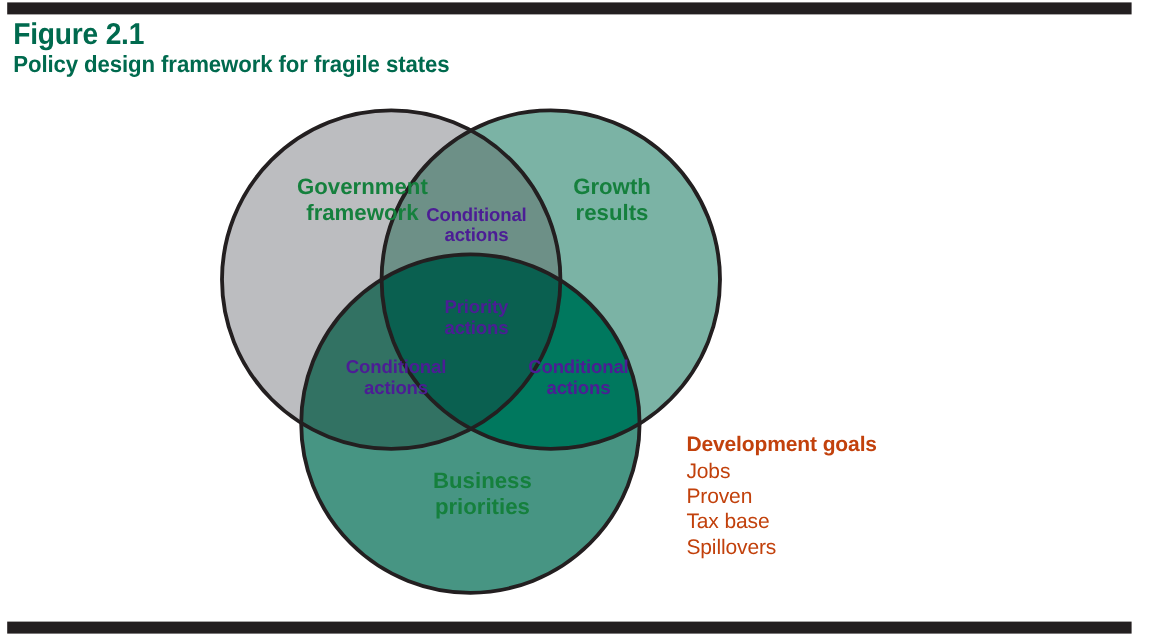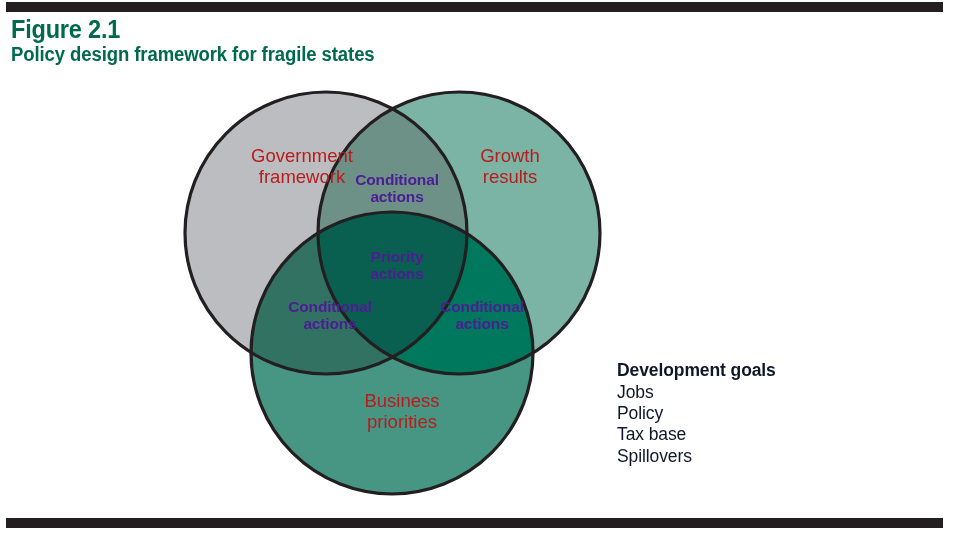--- a/index.html
+++ b/index.html
@@ -76,45 +76,45 @@
 
   .venn-label {
     position: absolute;
     text-align: center;
     line-height: 1.12;
     white-space: nowrap;
     pointer-events: none;
   }
   .lbl-outer {
     font-size: 18.5px;
-    font-weight: normal;
-    color: #b91c1c;
+    font-weight: bold;
+    color: #15803d;
   }
   .lbl-inner {
     font-size: 15.5px;
     font-weight: bold;
     color: #4c1d95;
     letter-spacing: -0.15px;
   }
 
   #label-government { left: 30px;  top: 58px;  width: 180px; }
   #label-proven     { left: 248px; top: 58px;  width: 160px; }
   #label-business   { left: 125px; top: 303px; width: 190px; }
 
   #label-cond-top   { left: 160px; top: 83px;  width: 110px; }
   #label-priority   { left: 165px; top: 160px; width: 100px; }
   #label-cond-left  { left: 88px;  top: 210x;  width: 120px; top: 210px; }
   #label-cond-right { left: 240px; top: 210px; width: 120px; }
 
   
   #goals {
     position: absolute;
-    left: 617px;
+    left: 572px;
     top: 360px;
-    color: #0f172a;
+    color: #c2410c;
   }
   #goals-title {
     font-size: 17.5px;
     font-weight: bold;
     letter-spacing: -0.1px;
     margin-bottom: 1px;
   }
   .goal-item {
     font-size: 17.5px;
     font-weight: normal;
@@ -203,20 +203,20 @@
 
     <div class="venn-label lbl-inner" id="label-priority">
       <span>Priority</span><br>
       <span>actions</span>
     </div>
   </div>
 
   <div id="goals">
     <div id="goals-title">Development goals</div>
     <div class="goal-item">Jobs</div>
-    <div class="goal-item">Policy</div>
+    <div class="goal-item">Proven</div>
     <div class="goal-item">Tax base</div>
     <div class="goal-item">Spillovers</div>
   </div>
 
   <div class="rule" id="rule-bottom"></div>
 
 </div>
 
 </body></html>

